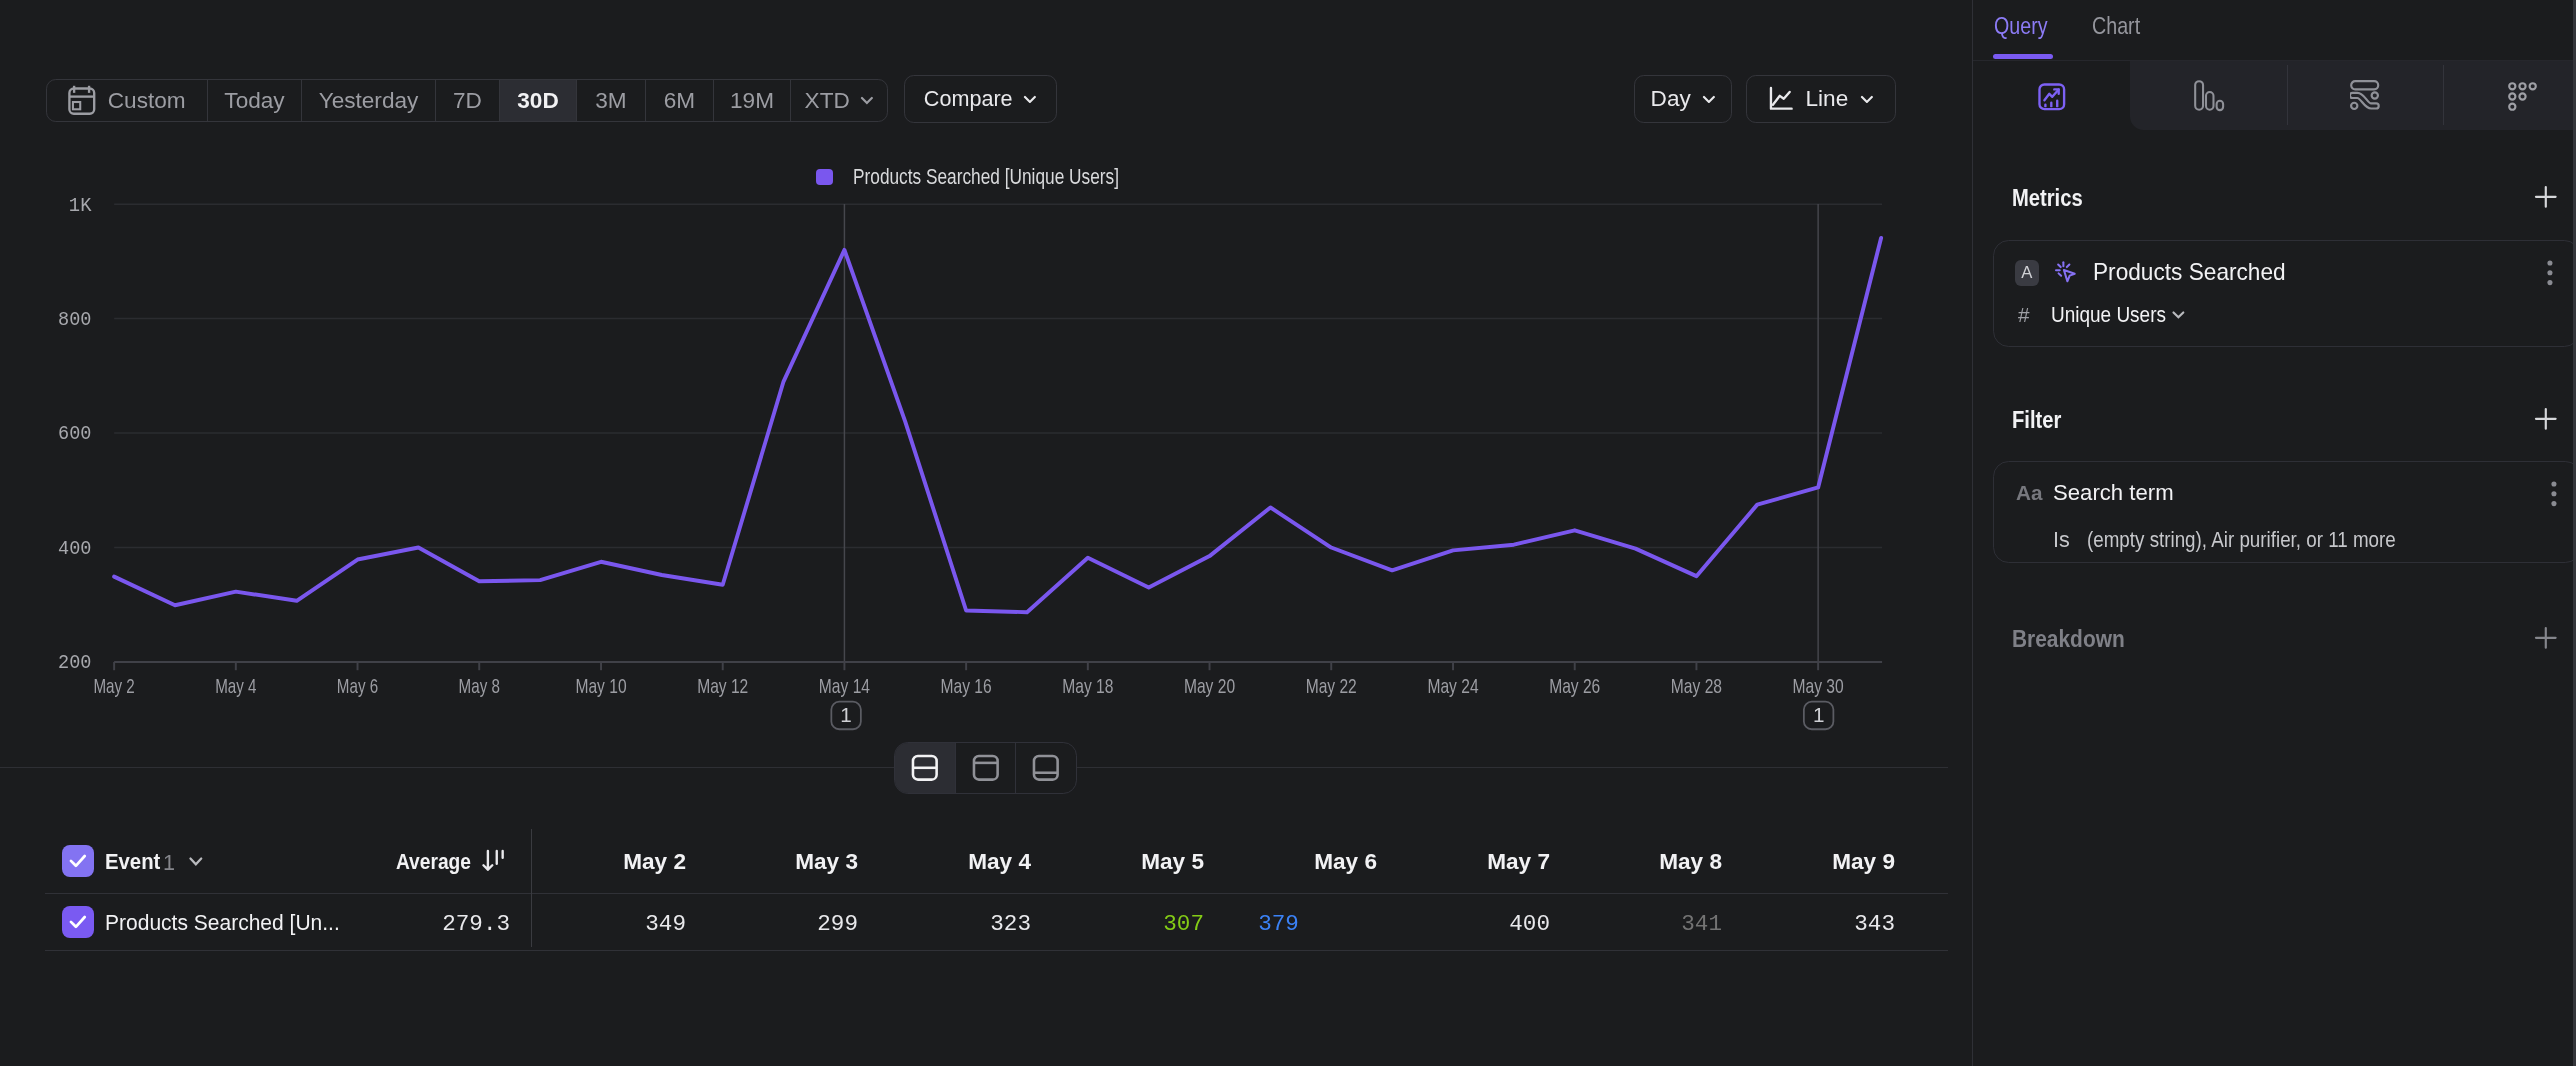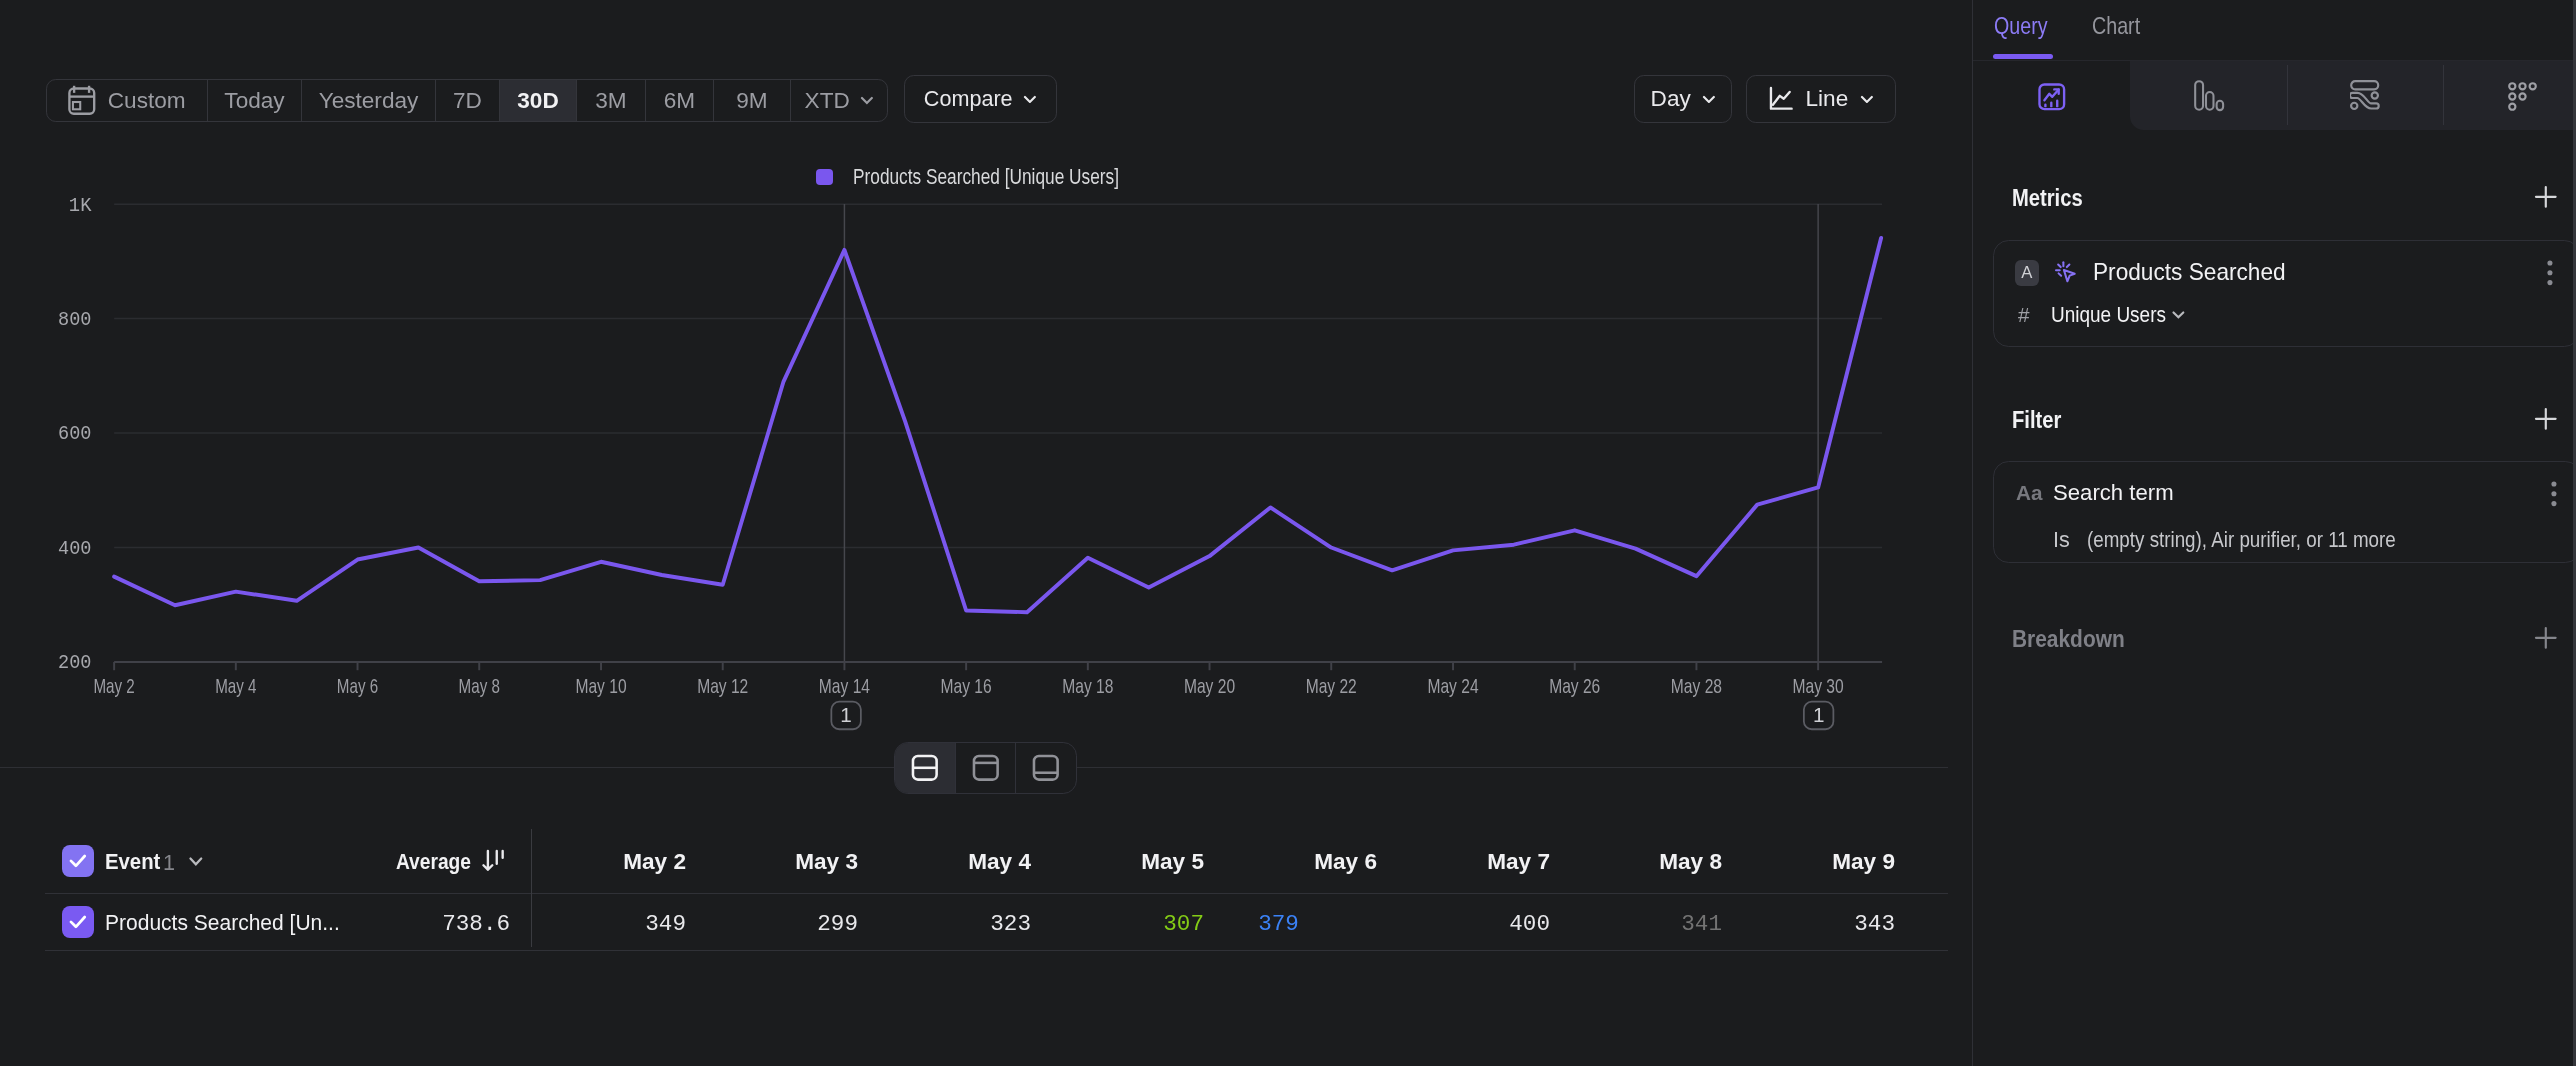--- a/index.html
+++ b/index.html
@@ -22,21 +22,21 @@
         <rect x="5" y="17.3" width="7.4" height="7.4" stroke-width="2.1"></rect>
       </svg>
       <span>Custom</span>
     </div>
     <div style="flex:0 0 94px;display:flex;align-items:center;justify-content:center;border-right:1px solid #34353b;">Today</div>
     <div style="flex:0 0 134px;display:flex;align-items:center;justify-content:center;border-right:1px solid #34353b;">Yesterday</div>
     <div style="flex:0 0 64px;display:flex;align-items:center;justify-content:center;border-right:1px solid #34353b;">7D</div>
     <div style="flex:0 0 77px;display:flex;align-items:center;justify-content:center;border-right:1px solid #34353b;background:#2c2d33;color:#f2f2f4;font-weight:bold;">30D</div>
     <div style="flex:0 0 69px;display:flex;align-items:center;justify-content:center;border-right:1px solid #34353b;">3M</div>
     <div style="flex:0 0 68px;display:flex;align-items:center;justify-content:center;border-right:1px solid #34353b;">6M</div>
-    <div style="flex:0 0 77px;display:flex;align-items:center;justify-content:center;border-right:1px solid #34353b;">9M</div>
+    <div style="flex:0 0 77px;display:flex;align-items:center;justify-content:center;border-right:1px solid #34353b;">19M</div>
     <div style="flex:1;display:flex;align-items:center;justify-content:center;gap:9.8px;">XTD
       <svg width="13.8" height="8.9" viewBox="0 0 14 9" fill="none" stroke="#9c9da3" stroke-width="2.2" stroke-linecap="round">
           <path d="M2 2 L7 7 L12 2"></path>
         </svg>
     </div>
   </div>
 
   <div class="abs" style="left:904px;top:75px;width:153px;height:48px;border:1px solid #34353b;border-radius:9.8px;display:flex;align-items:center;justify-content:center;gap:10.8px;color:#e9e9ec;font-size:21.6px;">Compare
     <svg width="13.8" height="8.9" viewBox="0 0 14 9" fill="none" stroke="#e9e9ec" stroke-width="2.2" stroke-linecap="round">
         <path d="M2 2 L7 7 L12 2"></path>
@@ -181,21 +181,21 @@
   <div class="abs" style="left:1353px;top:849px;width:197px;text-align:right;font-size:22.6px;color:#f2f2f4;font-weight:bold;">May 7</div>
   <div class="abs" style="left:1525px;top:849px;width:197px;text-align:right;font-size:22.6px;color:#f2f2f4;font-weight:bold;">May 8</div>
   <div class="abs" style="left:1698px;top:849px;width:197px;text-align:right;font-size:22.6px;color:#f2f2f4;font-weight:bold;">May 9</div>
 
   <div class="abs" style="left:62px;top:906px;width:31.5px;height:31.5px;border-radius:7.9px;background:#7a5af2;display:flex;align-items:center;justify-content:center;">
     <svg width="17.7" height="13.8" viewBox="0 0 18 14" fill="none" stroke="#fff" stroke-width="2.8" stroke-linecap="round" stroke-linejoin="round">
         <path d="M2 7 L7 12 L16 2"></path>
       </svg>
   </div>
   <div class="abs" style="left:105px;top:910px;font-size:22.6px;color:#f2f2f4;transform:scaleX(.93);transform-origin:0 50%;white-space:nowrap;">Products Searched [Un...</div>
-  <div class="abs mono" style="left:313px;top:911px;width:197px;text-align:right;font-size:22.6px;color:#e9e9ec;">738.6</div>
+  <div class="abs mono" style="left:313px;top:911px;width:197px;text-align:right;font-size:22.6px;color:#e9e9ec;">279.3</div>
   <div class="abs mono" style="left:489px;top:911px;width:197px;text-align:right;font-size:22.6px;color:#e9e9ec;">349</div>
   <div class="abs mono" style="left:661px;top:911px;width:197px;text-align:right;font-size:22.6px;color:#e9e9ec;">299</div>
   <div class="abs mono" style="left:834px;top:911px;width:197px;text-align:right;font-size:22.6px;color:#e9e9ec;">323</div>
   <div class="abs mono" style="left:1007px;top:911px;width:197px;text-align:right;font-size:22.6px;color:#84cc16;">307</div>
   <div class="abs mono" style="left:1180px;top:911px;width:197px;text-align:center;font-size:22.6px;color:#3b82f6;">379</div>
   <div class="abs mono" style="left:1353px;top:911px;width:197px;text-align:right;font-size:22.6px;color:#e9e9ec;">400</div>
   <div class="abs mono" style="left:1525px;top:911px;width:197px;text-align:right;font-size:22.6px;color:#737373;">341</div>
   <div class="abs mono" style="left:1698px;top:911px;width:197px;text-align:right;font-size:22.6px;color:#e9e9ec;">343</div>
 
   <div class="abs" style="left:1948px;top:0;width:628px;height:1067px;border-left:1px solid #2f3036;margin-left:24px;">

